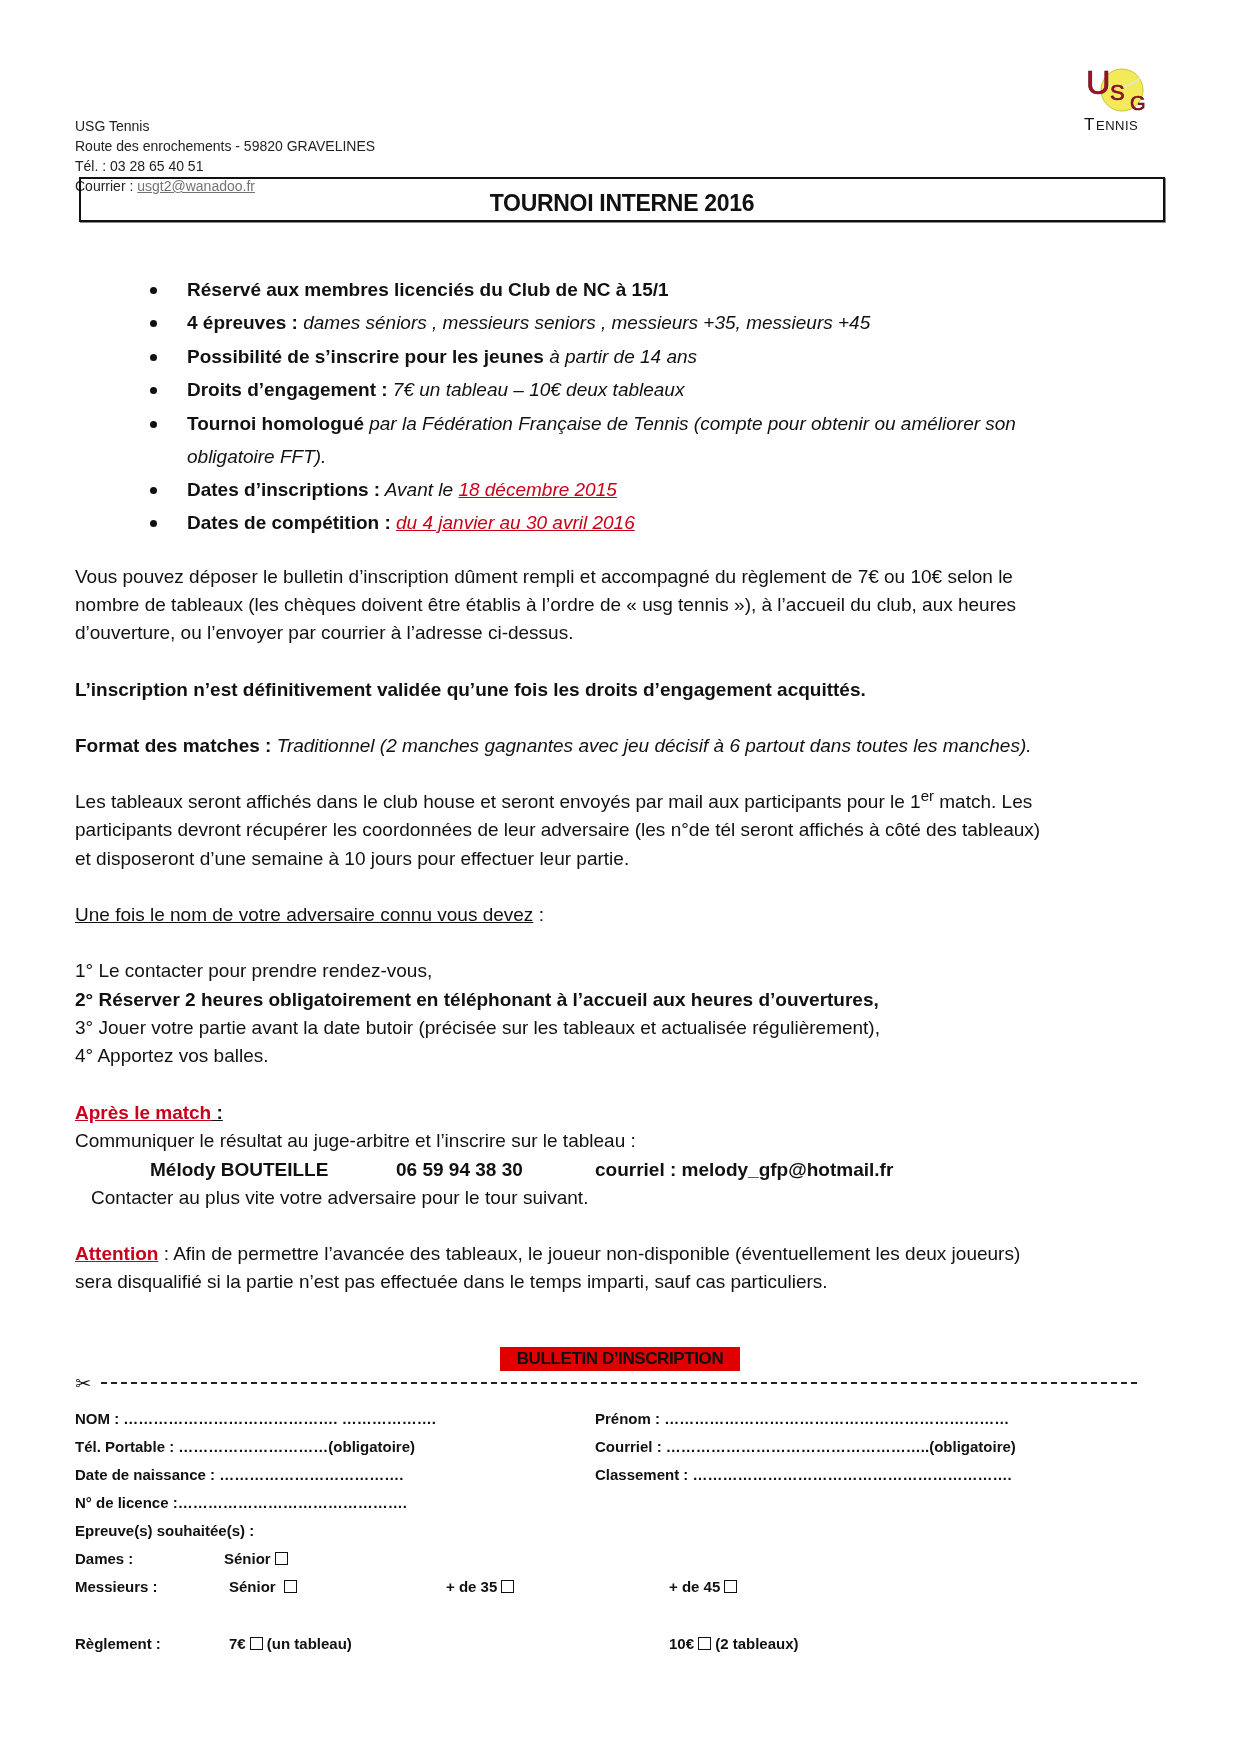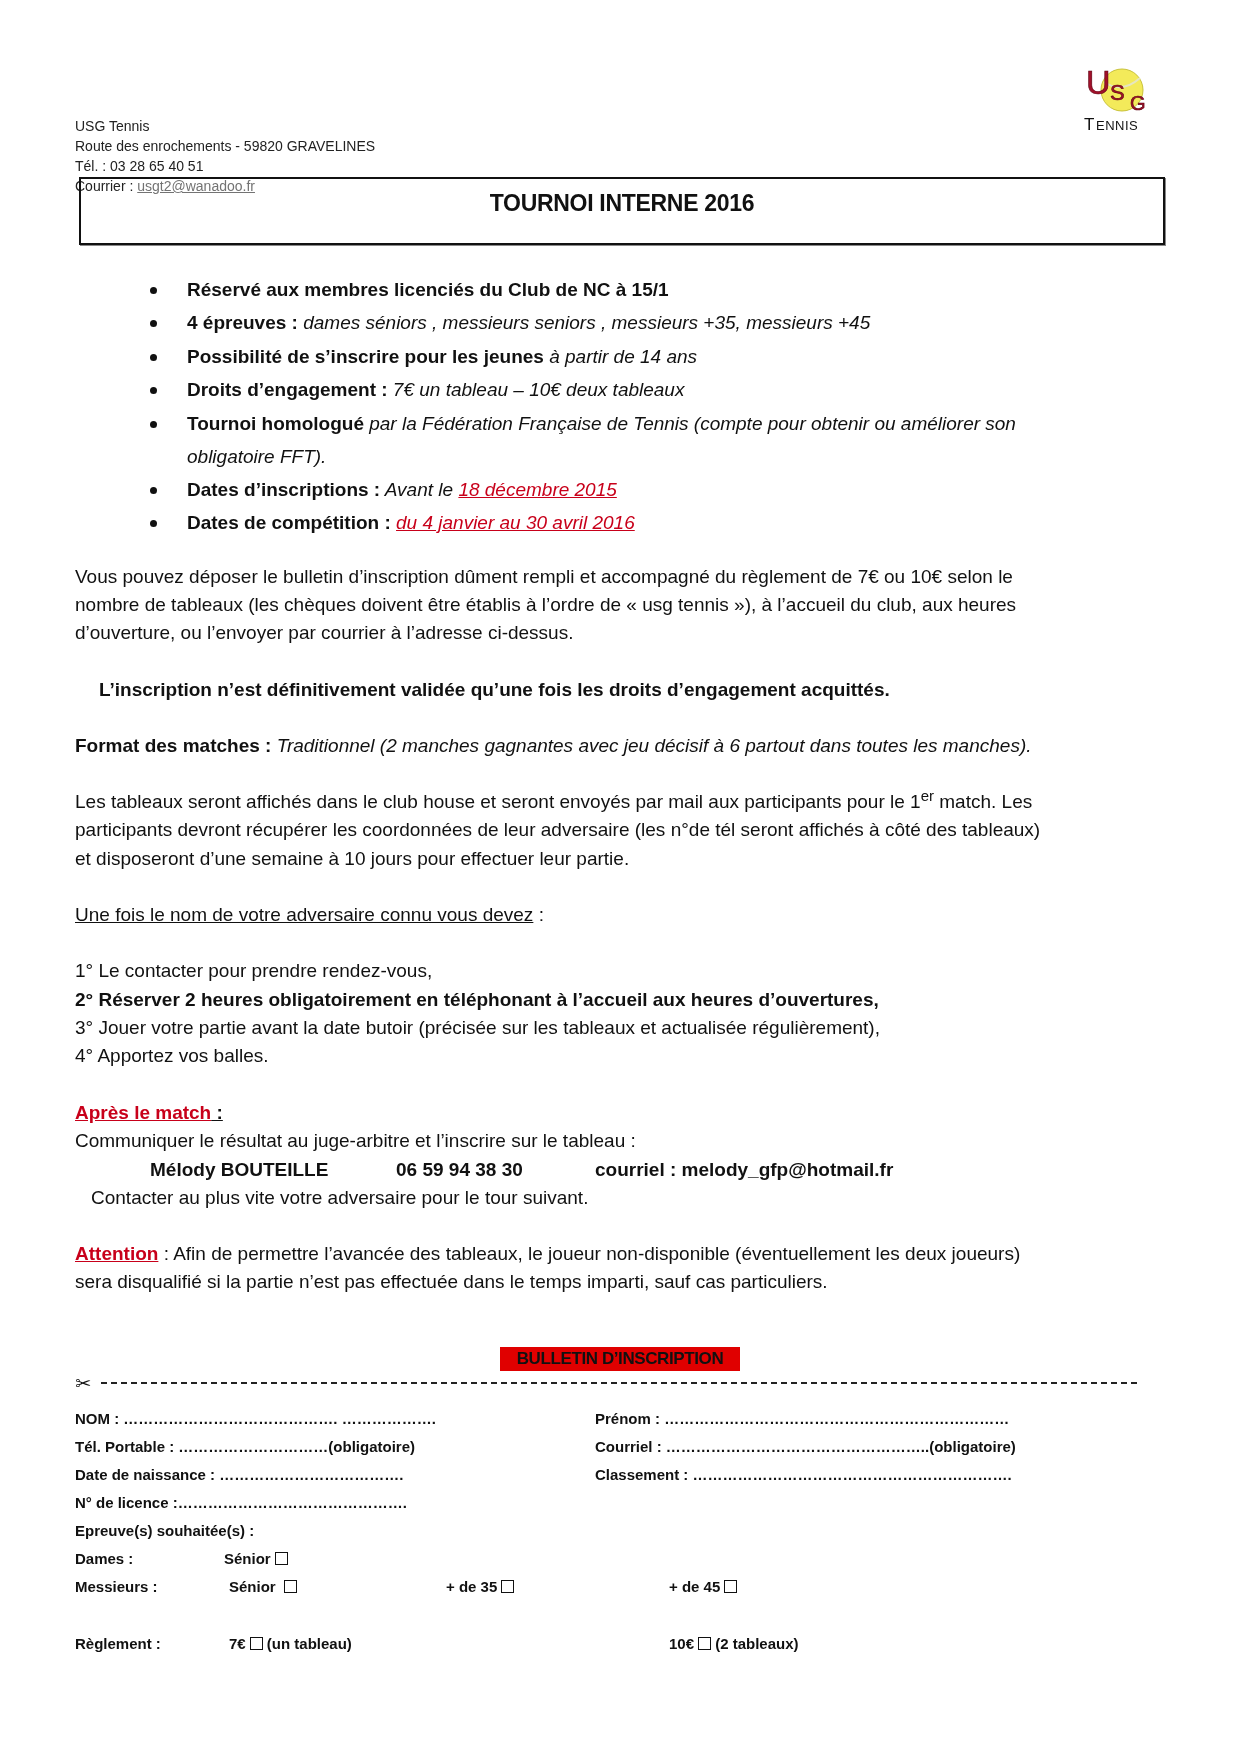--- a/index.html
+++ b/index.html
@@ -1,21 +1,21 @@
 <!DOCTYPE html>
 <html><head>
 <meta charset="utf-8">
 <style>
   html, body { margin:0; padding:0; background:#ffffff; }
   body { width:1239px; height:1754px; position:relative; overflow:hidden;
          font-family:"Liberation Sans", "DejaVu Sans", sans-serif; color:#111; }
   .abs { position:absolute; white-space:nowrap;margin-top:40px; }
   .hdr { left:75px; font-size:14px; line-height:20px; color:#222; }
   .link { color:#737373; text-decoration:underline; }
-  .title-box { position:absolute; left:79px; top:177px; width:1086px; height:68px;
+  .title-box { position:absolute; left:79px; top:177px; width:1086px; height:45px;
                border:2px solid #111; box-shadow:1px 1px 0 #888; box-sizing:border-box; }
   .title { position:absolute; left:0; right:0; top:11px; text-align:center;
            font-size:23px; font-weight:bold; letter-spacing:-0.3px; }
   .logo { position:absolute; left:1084px; top:54px; width:80px; height:80px; }
   .bullet-row { position:absolute; left:150px; font-size:19px; line-height:24px; }
   .bullet-dot { position:absolute; left:0; top:9px; width:7px; height:7px; border-radius:50%; background:#111; }
   .bullet-text { position:absolute; left:37px; top:0; white-space:nowrap; }
   .b { font-weight:bold;text-align:right; }
   .i { font-style:italic; }
   .red-u { color:#c8001a; text-decoration:underline; }
@@ -83,21 +83,21 @@
 </div>
 <div class="bullet-row" style="top:511px;">
   <span class="bullet-dot"></span>
   <span class="bullet-text"><span class="b">Dates de compétition :</span><span class="i"> </span><span class="i red-u">du 4 janvier au 30 avril 2016</span></span>
 </div>
 
 <div class="p" style="top:565px;">Vous pouvez déposer le bulletin d’inscription dûment rempli et accompagné du règlement de 7€ ou 10€ selon le</div>
 <div class="p" style="top:593px;">nombre de tableaux  (les chèques doivent être établis à l’ordre de « usg tennis »), à l’accueil du club, aux heures</div>
 <div class="p" style="top:621px;">d’ouverture, ou l’envoyer par courrier à l’adresse ci-dessus.</div>
 
-<div class="p b" style="top:678px;margin-left:24px;">L’inscription n’est définitivement  validée qu’une fois les droits d’engagement acquittés.</div>
+<div class="p b" style="top:678px;">L’inscription n’est définitivement  validée qu’une fois les droits d’engagement acquittés.</div>
 
 <div class="p" style="top:734px;">
   <span class="b">Format des matches :</span><span class="i"> Traditionnel (2 manches gagnantes avec jeu décisif à 6 partout dans toutes les manches).</span>
 </div>
 
 <div class="p" style="top:790px;">
   <span>Les tableaux seront affichés dans le club house et seront envoyés par mail aux participants pour le 1</span><sup>er</sup><span> match. Les</span>
 </div>
 <div class="p" style="top:818px;">participants devront récupérer les coordonnées de leur adversaire (les n°de tél  seront affichés à côté des tableaux)</div>
 <div class="p" style="top:847px;">et disposeront d’une semaine à 10 jours pour effectuer leur partie.</div>

